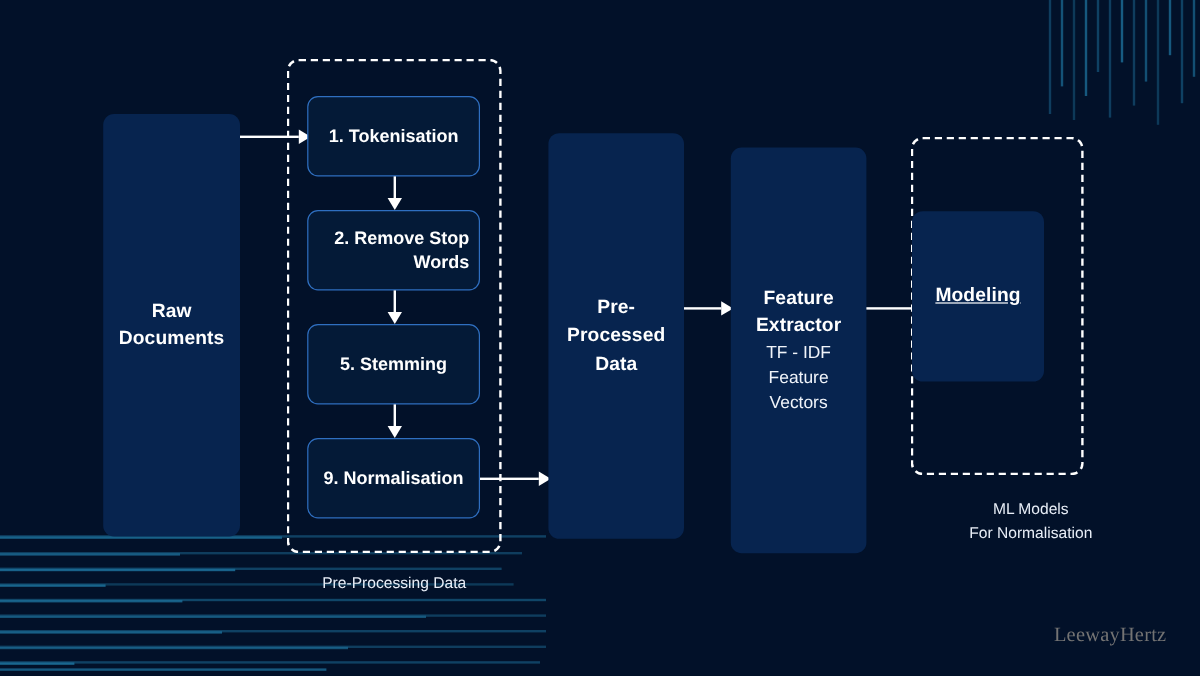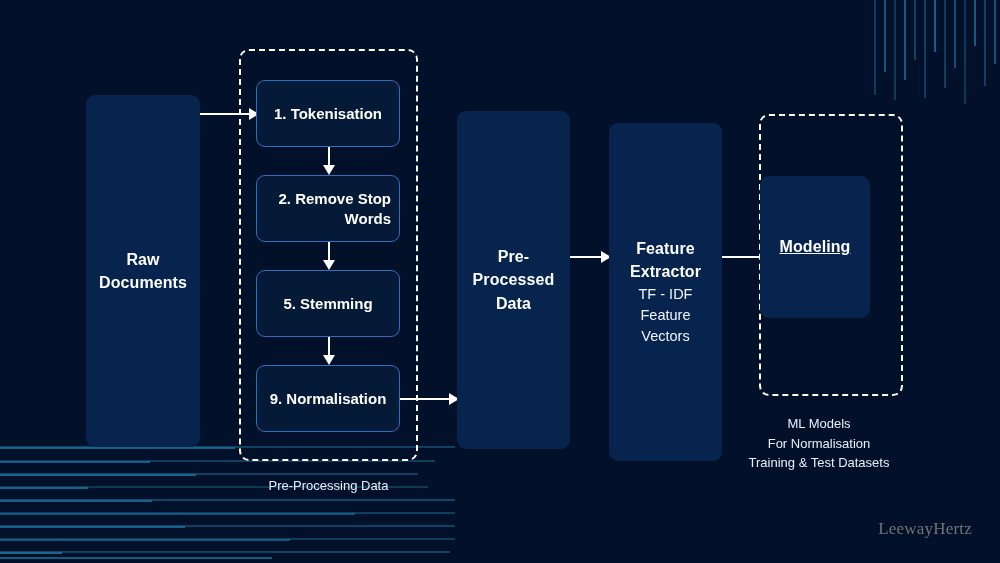--- a/index.html
+++ b/index.html
@@ -259,21 +259,20 @@
     <div class="shaft" style="width:48px;"></div>
     <div class="head"></div>
   </div>
 
   <div class="dashed-group" style="left:759px; top:114px; width:144px; height:282px;"></div>
 
   <div class="solid-box" style="left:760px; top:176px; width:110px; height:142px;text-decoration:underline;">
     <div class="title">Modeling</div>
   </div>
 
-  <div class="caption" style="left:717px; top:414px; width:204px;">
+  <div class="caption" style="left:757px; top:414px; width:204px;">
     <div>ML Models</div>
     <div>For Normalisation</div>
-    <div>Training &amp; Test Datasets</div>
   </div>
 
   <div class="watermark">LeewayHertz</div>
 
 </div>
 
 </body></html>

